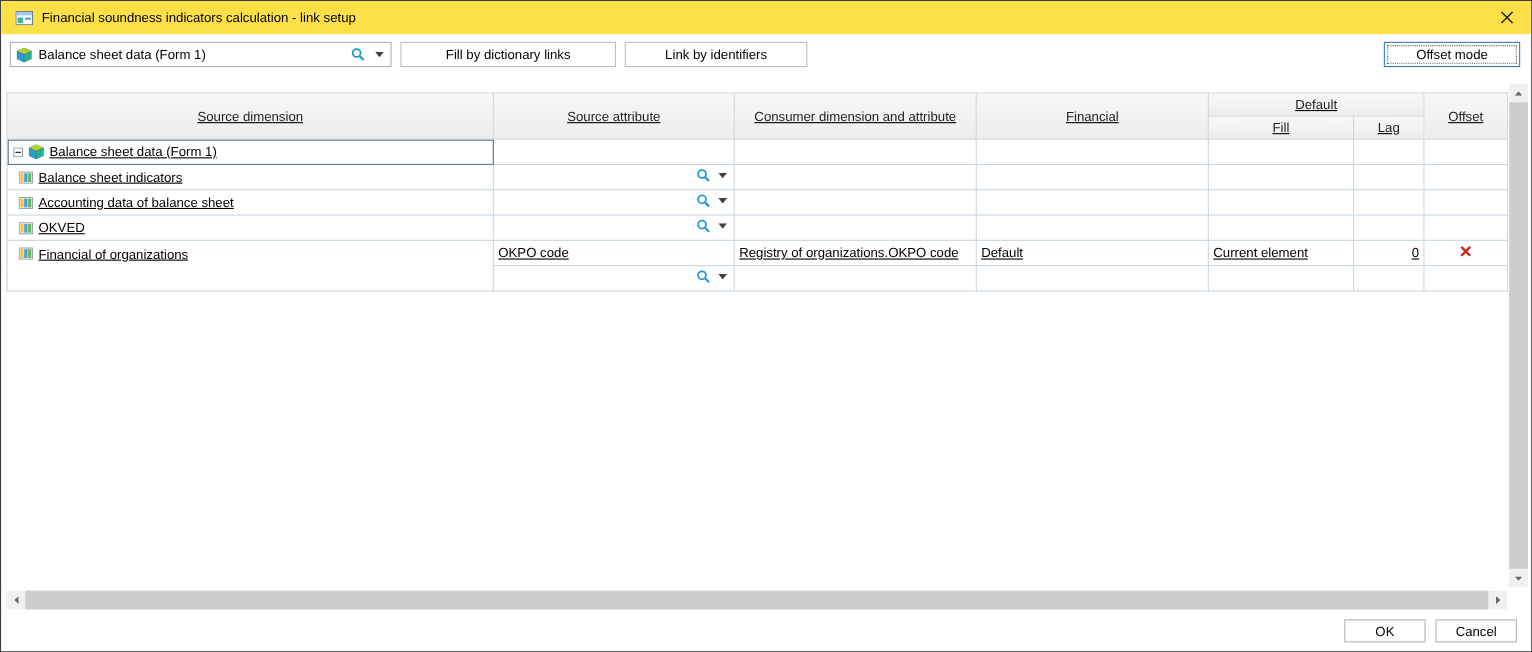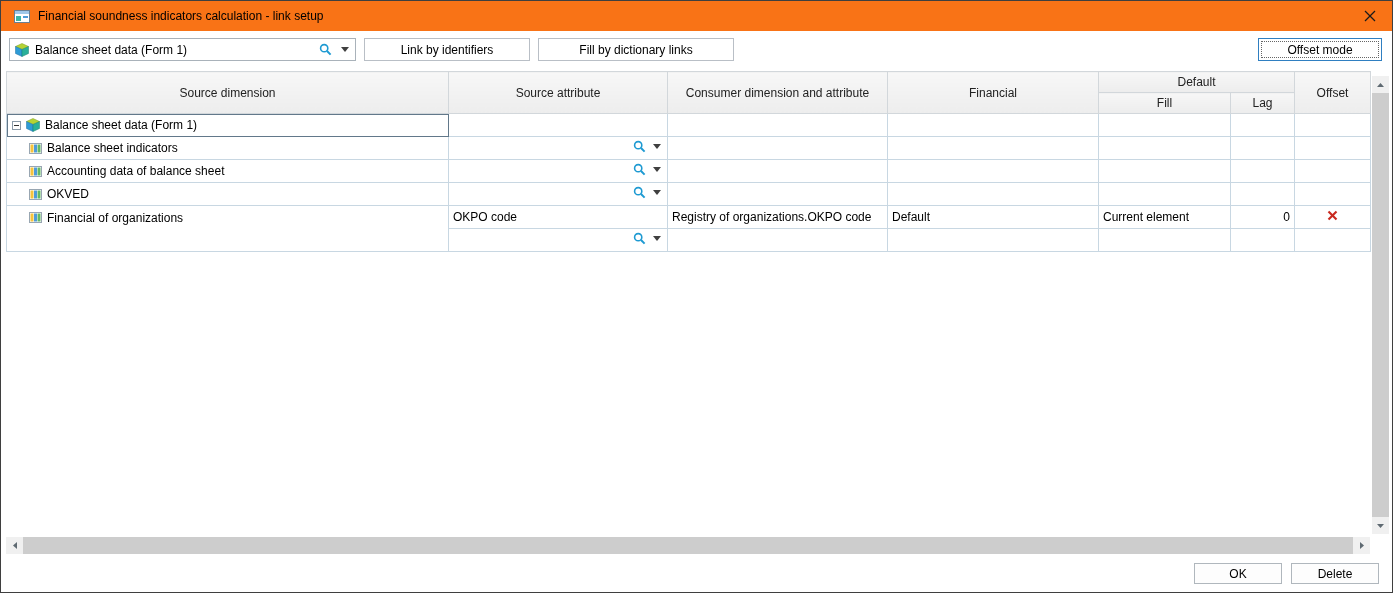--- a/index.html
+++ b/index.html
@@ -2,66 +2,66 @@
 <html><head>
 <meta charset="utf-8">
 <style>
   * { margin:0; padding:0; box-sizing:border-box; }
   html,body { width:1393px; height:593px; }
   body { font-family:"Liberation Sans", sans-serif; font-size:12px; background:#fff; color:#000; }
 
   .dialog { position:relative; width:1393px; height:593px; background:#fff; border:1px solid #3f3f3f; overflow:hidden; }
 
   
-  .titlebar { position:absolute; top:0; left:0; right:0; height:30px; display:flex; align-items:center; padding:0 9px 0 13px; background:#f97316; }
+  .titlebar { position:absolute; top:0; left:0; right:0; height:30px; display:flex; align-items:center; padding:0 9px 0 13px; background:#fde047; }
   .title-icon { display:flex; align-items:center; }
   .title-text { margin-left:8px; font-size:12px; color:#000; white-space:nowrap; }
   .close-btn { margin-left:auto; width:26px; height:26px; display:flex; align-items:center; justify-content:center; cursor:pointer; }
 
   
   .toolbar { position:absolute; top:37px; left:8px; right:10px; height:23px; display:flex; align-items:stretch; }
   .combo { width:347px; border:1px solid #a9b2ba; background:#fff; display:flex; align-items:center; padding:0 6px 0 5px; }
   .combo-label { margin-left:6px; flex:1; white-space:nowrap; overflow:hidden; }
   .combo .search { display:flex; align-items:center; margin-right:9px; cursor:pointer; }
   .combo .chev { display:flex; align-items:center; cursor:pointer; }
   .btn { background:#fff; border:1px solid #b9bfc6; font:inherit; cursor:pointer; padding:0; }
   .btn-link { width:166px; margin-left:8px; }
   .btn-fill { width:196px; margin-left:8px; }
   .btn-simple { margin-left:auto; width:124px; border:1px solid #2f7fc1; position:relative; }
   .btn-simple::after { content:""; position:absolute; inset:2px; border:1px dotted #666; pointer-events:none; }
 
   
-  .grid-area { position:absolute; top:70px; left:5px; }
+  .grid-area { position:absolute; top:83px; left:5px;text-decoration:underline; }
   table.grid { border-collapse:collapse; table-layout:fixed; width:1364px; }
   .grid th { height:21px; background:linear-gradient(#f7f7f7,#ededed); border:1px solid #d2d7db;
              font-weight:normal; font-size:12px; color:#222; text-align:center; padding:0 3px; overflow:hidden; white-space:nowrap; }
   .grid td { height:23px; border:1px solid #c8d7e2; padding:0 4px; background:#fff; overflow:hidden; white-space:nowrap; vertical-align:middle; }
   td.tree-cell { padding-left:5px; }
   td.tree-cell .row-inner, td.dim-cell .row-inner { display:flex; align-items:center; gap:5px; height:100%; }
-  td.dim-cell { padding-left:22px;margin-left:32px; }
+  td.dim-cell { padding-left:10px;margin-left:32px; }
   td.selected { outline:1px solid #62788a; outline-offset:-1px; }
   td.attr-cell { text-align:right; }
   .picker { display:inline-flex; align-items:center; gap:7px; padding-right:2px; cursor:pointer; }
   td.num-cell { text-align:right; }
   td.del-cell { text-align:center; cursor:pointer; }
   .icon { display:inline-flex; align-items:center; }
 
   
   .vscroll { position:absolute; left:1371px; top:75px; width:17px; height:458px; background:#f0f0f0; display:flex; flex-direction:column; }
   .vscroll .arrow { height:17px; display:flex; align-items:center; justify-content:center; cursor:pointer; }
   .vscroll .track { flex:1; position:relative; }
   .vscroll .thumb { position:absolute; left:0; top:0; width:17px; height:100%; background:#cdcdcd; cursor:pointer; }
   .hscroll { position:absolute; left:5px; top:536px; width:1364px; height:17px; background:#f0f0f0; display:flex; }
   .hscroll .arrow { width:17px; display:flex; align-items:center; justify-content:center; cursor:pointer; }
   .hscroll .track { flex:1; position:relative; }
   .hscroll .thumb { position:absolute; top:0; left:0; height:17px; width:100%; background:#cdcdcd; cursor:pointer; }
 
   
   .footer { position:absolute; top:562px; right:13px; display:flex; gap:9px; }
-  .footer .btn { width:88px; height:21px; border:1px solid #b0b7bd; background:#fdfdfd; }
+  .footer .btn { width:74px; height:21px; border:1px solid #b0b7bd; background:#fdfdfd; }
 </style>
 </head>
 <body>
 
 <div class="dialog">
 
   <div class="titlebar">
     <span class="title-icon icon">
       <svg width="16" height="13" viewBox="0 0 16 13">
         <rect x="0.5" y="0.5" width="15" height="12" fill="#fff" stroke="#6b7f92"></rect>
@@ -94,22 +94,22 @@
           <circle cx="5.2" cy="5.2" r="3.6" fill="none" stroke="#1e9ad2" stroke-width="1.6"></circle>
           <line x1="8" y1="8" x2="11.6" y2="11.6" stroke="#1e9ad2" stroke-width="2"></line>
         </svg>
       </span>
       <span class="chev icon">
         <svg width="8" height="5" viewBox="0 0 8 5">
             <polygon points="0,0 8,0 4,5" fill="#404040"></polygon>
           </svg>
       </span>
     </div>
+    <button class="btn btn-fill">Fill by dictionary links</button>
     <button class="btn btn-link">Link by identifiers</button>
-    <button class="btn btn-fill">Fill by dictionary links</button>
     <button class="btn btn-simple">Offset mode</button>
   </div>
 
   <div class="grid-area">
     <table class="grid">
       <colgroup>
         <col style="width:442px">
           <col style="width:219px">
           <col style="width:220px">
           <col style="width:211px">
@@ -350,16 +350,16 @@
     </div>
     <div class="arrow">
       <svg width="4" height="7" viewBox="0 0 4 7">
           <polygon points="0,0 4,3.5 0,7" fill="#5f6a72"></polygon>
         </svg>
     </div>
   </div>
 
   <div class="footer">
     <button class="btn">OK</button>
-    <button class="btn">Delete</button>
+    <button class="btn">Cancel</button>
   </div>
 
 </div>
 
 </body></html>

